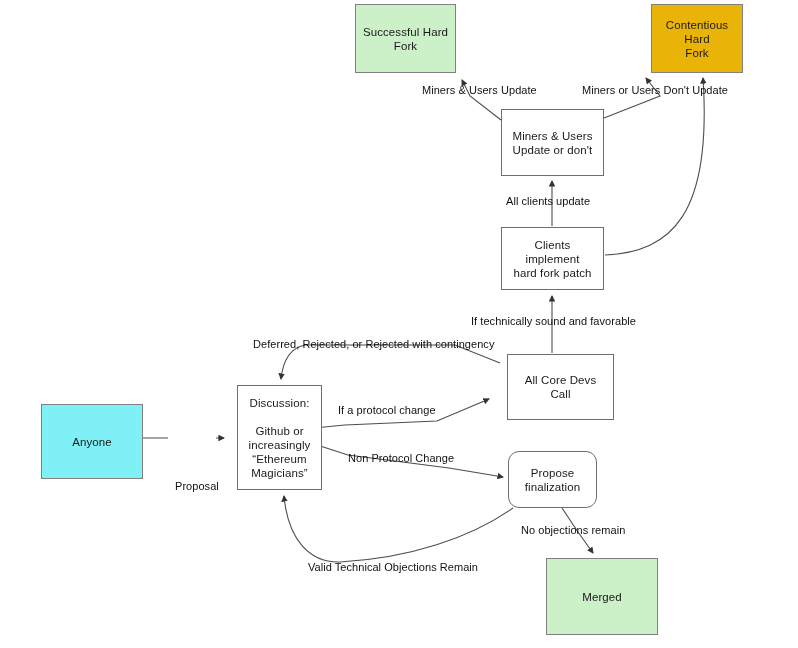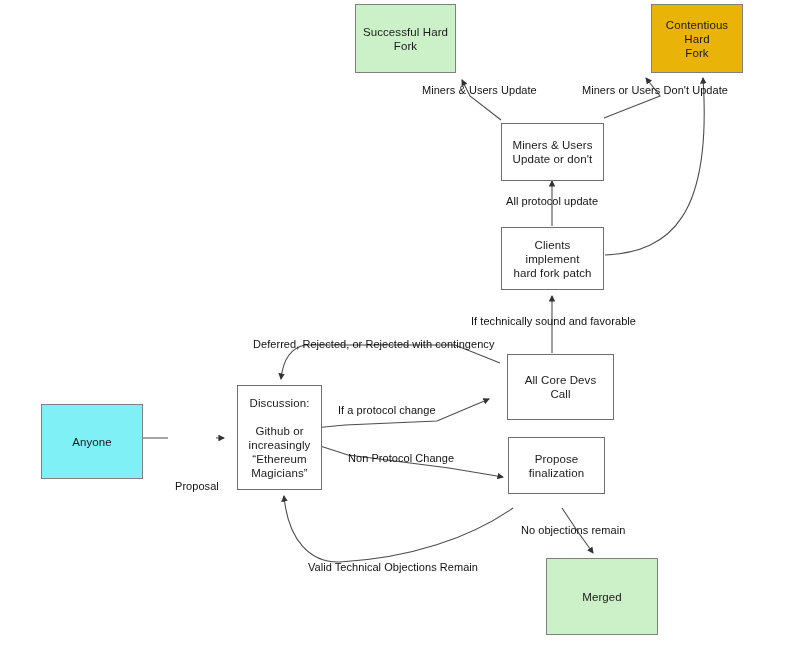--- a/index.html
+++ b/index.html
@@ -96,21 +96,21 @@
   <div class="node" style="left:355px; top:4px; width:101px; height:69px; background:#ccf0c8;">
     <span class="label">Successful Hard
 Fork</span>
   </div>
 
   <div class="node" style="left:651px; top:4px; width:92px; height:69px; background:#eab308;">
     <span class="label">Contentious Hard
 Fork</span>
   </div>
 
-  <div class="node plain" style="left:501px; top:123px; width:103px; height:58px; background:#ffffff;">
+  <div class="node plain" style="left:501px; top:109px; width:103px; height:67px; background:#ffffff;">
     <span class="label">Miners &amp; Users
 Update or don't</span>
   </div>
 
   <div class="node plain" style="left:501px; top:227px; width:103px; height:63px; background:#ffffff;">
     <span class="label">Clients implement
 hard fork patch</span>
   </div>
 
   <div class="node plain" style="left:507px; top:354px; width:107px; height:66px; background:#ffffff;justify-content:flex-end;">
@@ -123,35 +123,35 @@
 Github or
 increasingly
 “Ethereum
 Magicians”</span>
   </div>
 
   <div class="node" style="left:41px; top:404px; width:102px; height:75px; background:#7ff0f5;">
     <span class="label">Anyone</span>
   </div>
 
-  <div class="node plain" style="left:508px; top:437px; width:97px; height:57px; background:#ffffff;">
+  <div class="node plain" style="left:508px; top:451px; width:89px; height:57px; background:#ffffff;border-radius:11px;">
     <span class="label">Propose
 finalization</span>
   </div>
 
   <div class="node" style="left:546px; top:558px; width:112px; height:77px; background:#ccf0c8;">
     <span class="label">Merged</span>
   </div>
 
   <div class="edge-label" style="left:422px; top:84px;">Miners &amp; Users Update</div>
 
   <div class="edge-label" style="left:554px; top:84px;padding-left:28px;">Miners or Users Don't Update</div>
 
 
-  <div class="edge-label" style="left:506px; top:195px;">All protocol update</div>
+  <div class="edge-label" style="left:506px; top:195px;">All clients update</div>
 
   <div class="edge-label" style="left:471px; top:315px;">If technically sound and favorable</div>
 
   <div class="edge-label" style="left:253px; top:338px;">Deferred, Rejected, or Rejected with contingency</div>
 
   <div class="edge-label" style="left:338px; top:404px;">If a protocol change</div>
 
   <div class="edge-label" style="left:175px; top:432px;margin-top:48px;">Proposal</div>
 
   <div class="edge-label" style="left:348px; top:452px;">Non Protocol Change</div>

